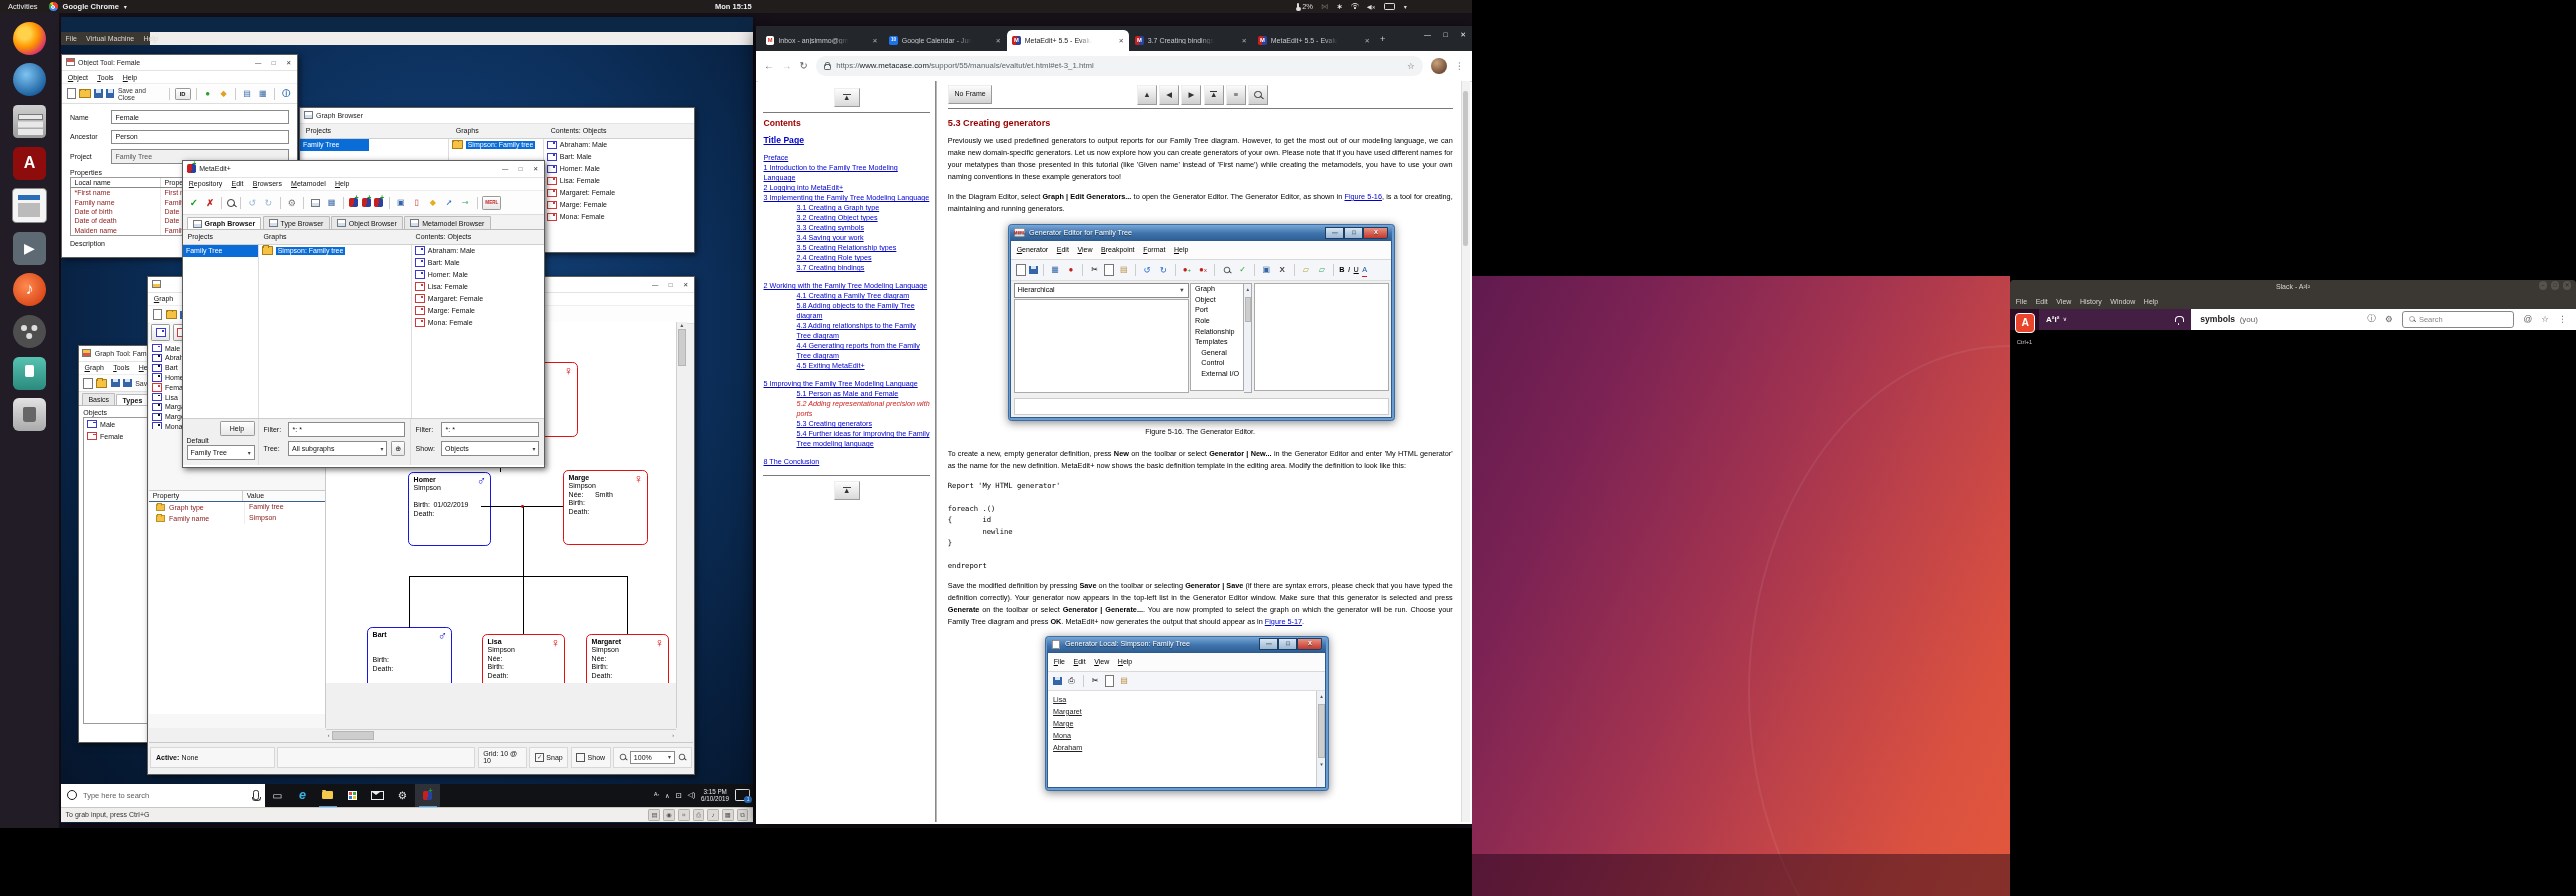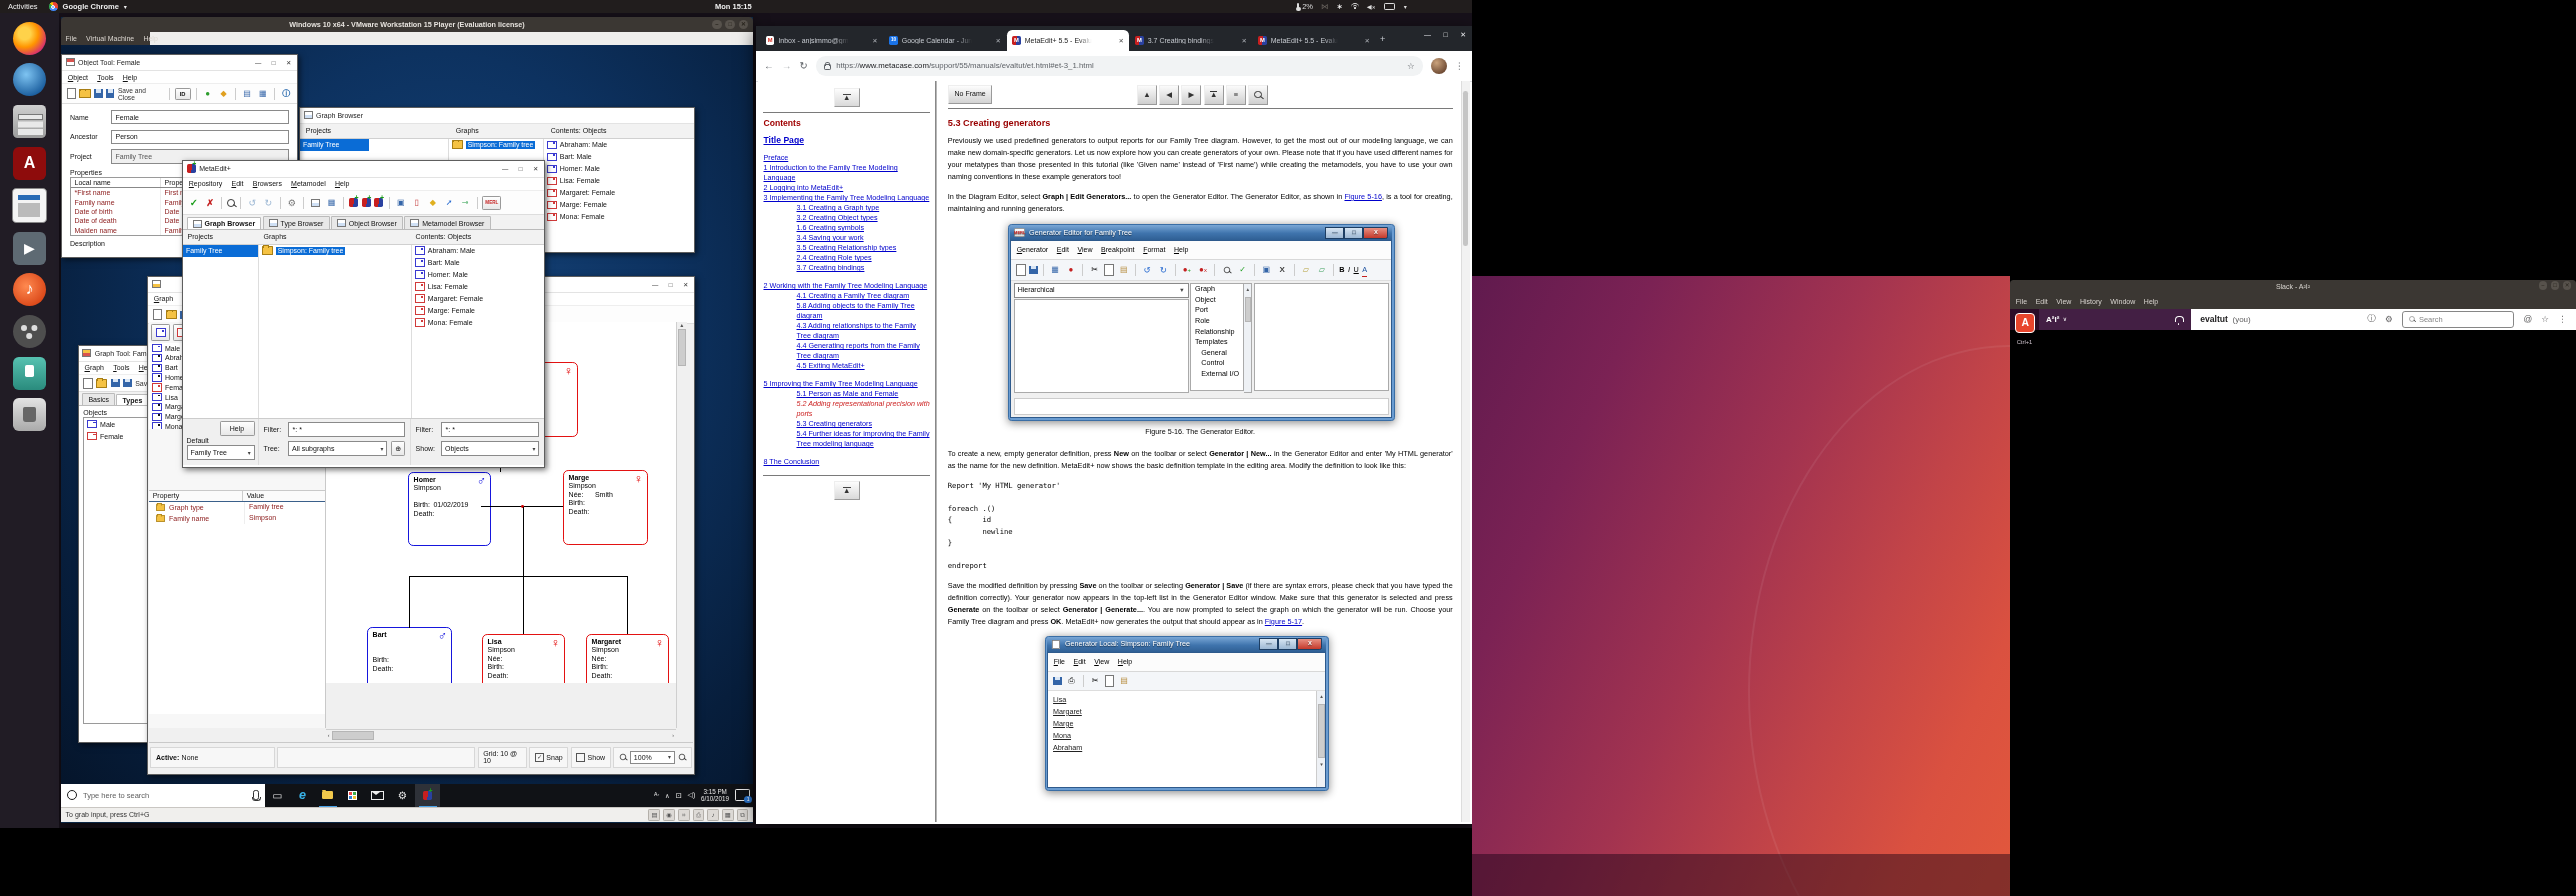--- a/index.html
+++ b/index.html
@@ -265,28 +265,20 @@
         <div class="dock-icon ic-vmware"></div>
         <div class="dock-icon ic-rhythm"></div>
         <div class="dock-icon ic-gimp"></div>
         <div class="dock-icon ic-software"></div>
         <div class="dock-icon ic-trash"></div>
       </div>
 
   </div>
 
   <div class="abs" id="vmware">
-    <div id="vm-title">
-      <span>Windows 10 x64 - VMware Workstation 15 Player (Evaluation license)</span>
-      <span class="gnome-btns">
-        <span class="gnome-btn">−</span>
-        <span class="gnome-btn">□</span>
-        <span class="gnome-btn">✕</span>
-      </span>
-    </div>
     <div id="vm-menu">
       <div class="mlight"></div>
       <div class="mrow" style="position:relative;z-index:1;">
 
       <span>File</span>
           <span>Virtual Machine</span>
           <span>Help</span>
         </div>
     </div>
 
@@ -953,21 +945,21 @@
         <div class="sb-title">Contents</div>
         <div class="sb-tp">Title Page</div>
         <div>
 
         <span class="sblink">Preface</span>
             <span class="sblink">1 Introduction to the Family Tree Modeling Language</span>
             <span class="sblink">2 Logging into MetaEdit+</span>
             <span class="sblink">3 Implementing the Family Tree Modeling Language</span>
             <span class="sblink ind">3.1 Creating a Graph type</span>
             <span class="sblink ind">3.2 Creating Object types</span>
-            <span class="sblink ind">1.6 Creating symbols</span>
+            <span class="sblink ind">3.3 Creating symbols</span>
             <span class="sblink ind">3.4 Saving your work</span>
             <span class="sblink ind">3.5 Creating Relationship types</span>
             <span class="sblink ind">2.4 Creating Role types</span>
             <span class="sblink ind">3.7 Creating bindings</span>
             <span class="sblink gap">2 Working with the Family Tree Modeling Language</span>
             <span class="sblink ind">4.1 Creating a Family Tree diagram</span>
             <span class="sblink ind">5.8 Adding objects to the Family Tree diagram</span>
             <span class="sblink ind">4.3 Adding relationships to the Family Tree diagram</span>
             <span class="sblink ind">4.4 Generating reports from the Family Tree diagram</span>
             <span class="sblink ind">4.5 Exiting MetaEdit+</span>
@@ -1182,21 +1174,21 @@
       <div id="sl-strip">
         <div id="sl-abadge">A</div>
         <div id="sl-ctrl1">Ctrl+1</div>
       </div>
       <div id="sl-sidehead">
         <span>A²I²</span>
         <span style="font-size:5.8px;font-weight:normal;">∨</span>
         <span class="bellg"></span>
       </div>
       <div id="sl-mainhead">
-        <span class="uname">evaltut</span>
+        <span class="uname">symbols</span>
         <span class="uyou">(you)</span>
         <div class="sl-icons">
           <span>ⓘ</span>
           <span>⚙</span>
           <span class="sl-search">
             <span class="mag" style="transform:scale(.7);border-color:#868686;"></span>
             <span>Search</span>
           </span>
           <span>@</span>
           <span>☆</span>

